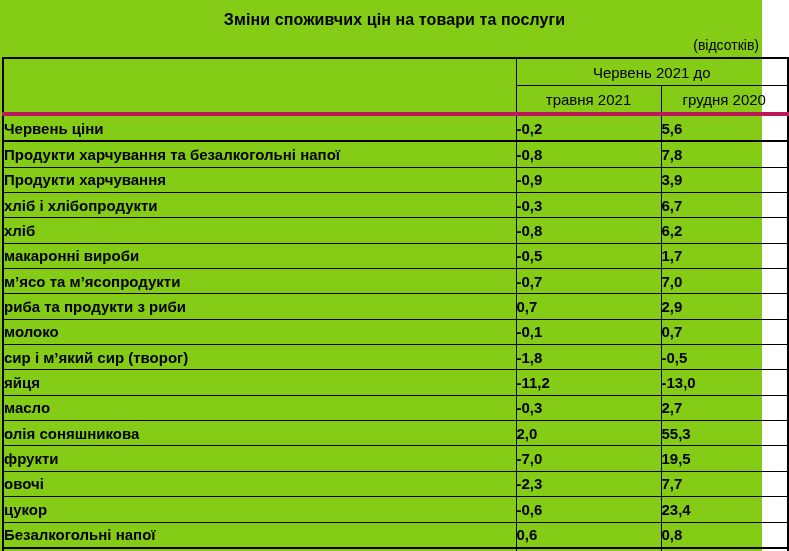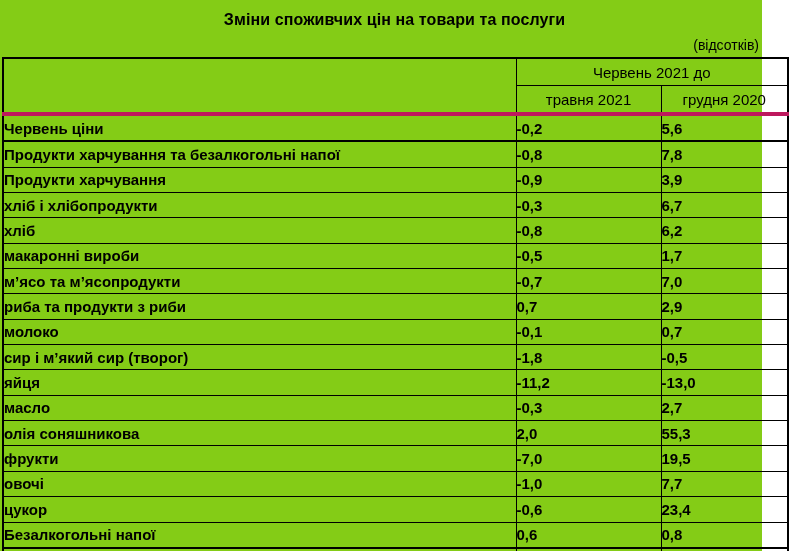--- a/index.html
+++ b/index.html
@@ -158,21 +158,21 @@
           <td class="val">2,0</td>
           <td class="val">55,3</td>
         </tr>
         <tr>
           <td class="c1 ind-3">фрукти</td>
           <td class="val">-7,0</td>
           <td class="val">19,5</td>
         </tr>
         <tr>
           <td class="c1 ind-3">овочі</td>
-          <td class="val">-1,0</td>
+          <td class="val">-2,3</td>
           <td class="val">7,7</td>
         </tr>
         <tr>
           <td class="c1 ind-3">цукор</td>
           <td class="val">-0,6</td>
           <td class="val">23,4</td>
         </tr>
         <tr>
           <td class="c1 ind-2">Безалкогольні напої</td>
           <td class="val">0,6</td>

